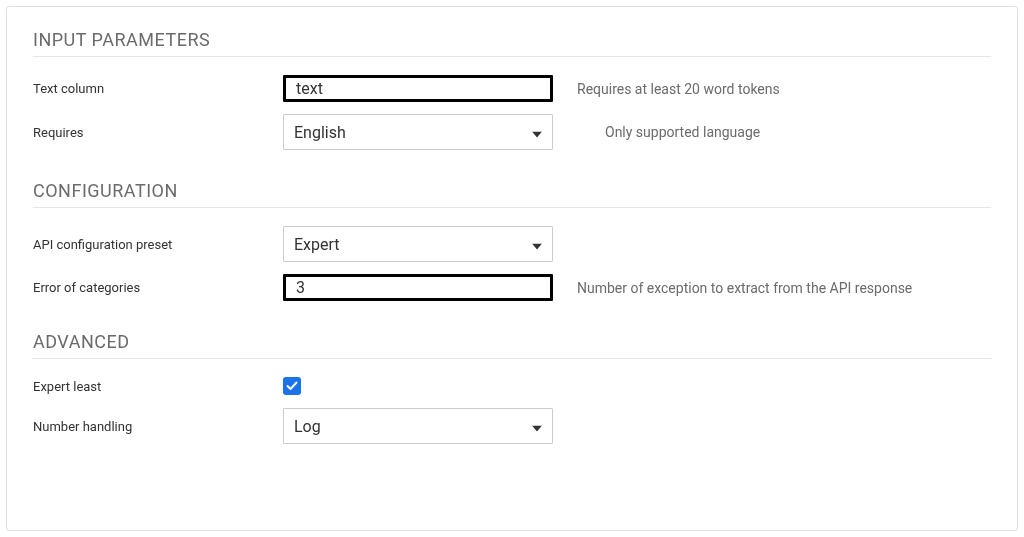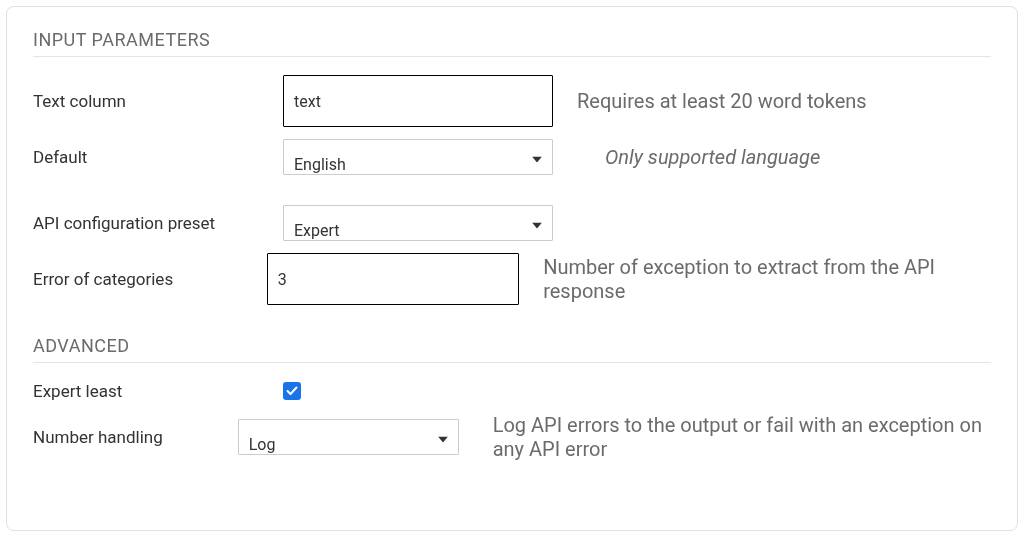--- a/index.html
+++ b/index.html
@@ -7,21 +7,21 @@
       margin: 0;
       padding: 0;
     }
     body {
       font-family: -apple-system, BlinkMacSystemFont, "Segoe UI", Roboto, Helvetica, Arial, sans-serif;
       background: #fff;
       padding: 6px;
     }
     .panel {
       border: 1px solid #e0e0e0;
-      border-radius: 8px;
+      border-radius: 3px;
       padding: 22px 26px 28px 26px;
       width: 1012px;
       height: 525px;
     }
     .section {
       margin-bottom: 30px;
     }
     .section-title {
       font-size: 18px;
       font-weight: 400;
@@ -32,69 +32,68 @@
       border-bottom: 1px solid #e5e5e5;
       margin-bottom: 18px;
     }
     .form-row {
       display: flex;
       align-items: center;
       margin-bottom: 12px;
     }
     .form-label {
       width: 250px;
-      font-size: 17px;
+      font-size: 13px;
       color: #333;
       font-weight: 400;
     }
     .form-control-wrap {
       width: 270px;
       position: relative;
     }
     .form-input {
       width: 100%;
-      height: 52px;
-      border: 1px solid #000000;
+      height: 27px;
+      border: 3px solid #000000;
       background: #fff;
       font-size: 16px;
       color: #333;
       padding: 0 10px;
       font-family: inherit;
       border-radius: 1px;
     }
     .form-select {
       width: 100%;
       height: 36px;
       border: 1px solid #ccc;
       background: #fff;
       font-size: 16px;
       color: #333;
       padding: 0 30px 0 10px;
       font-family: inherit;
       border-radius: 1px;
       cursor: pointer;
       display: flex;
-      align-items: flex-end;
+      align-items: center;
       position: relative;
     }
     .select-caret {
       position: absolute;
       right: 10px;
       top: 50%;
       transform: translateY(-50%);
       pointer-events: none;
     }
     .form-helper {
       margin-left: 24px;
-      font-size: 20px;
+      font-size: 14px;
       color: #6b6b6b;
     }
     .form-helper-indented {
       margin-left: 52px;
-      font-style: italic;
     }
     .checkbox {
       width: 18px;
       height: 18px;
       background: #1a73e8;
       border-radius: 3px;
       display: inline-flex;
       align-items: center;
       justify-content: center;
       cursor: pointer;
@@ -114,36 +113,37 @@
 
     <div class="form-row">
       <div class="form-label">Text column</div>
       <div class="form-control-wrap">
         <input type="text" class="form-input" value="text" style="">
       </div>
       <div class="form-helper">Requires at least 20 word tokens</div>
     </div>
 
     <div class="form-row">
-      <div class="form-label">Default</div>
+      <div class="form-label">Requires</div>
       <div class="form-control-wrap">
         <div class="form-select">
           <span>English</span>
           <span class="select-caret">
             <svg width="10" height="6" viewBox="0 0 10 6">
                 <path d="M0 0 L5 6 L10 0 Z" fill="#333"></path>
               </svg>
           </span>
         </div>
       </div>
       <div class="form-helper form-helper-indented">Only supported language</div>
     </div>
   </div>
 
   <div class="section">
+    <div class="section-title">CONFIGURATION</div>
 
     <div class="form-row">
       <div class="form-label">API configuration preset</div>
       <div class="form-control-wrap">
         <div class="form-select">
           <span>Expert</span>
           <span class="select-caret">
             <svg width="10" height="6" viewBox="0 0 10 6">
                 <path d="M0 0 L5 6 L10 0 Z" fill="#333"></path>
               </svg>
@@ -180,17 +180,16 @@
       <div class="form-control-wrap">
         <div class="form-select">
           <span>Log</span>
           <span class="select-caret">
             <svg width="10" height="6" viewBox="0 0 10 6">
                 <path d="M0 0 L5 6 L10 0 Z" fill="#333"></path>
               </svg>
           </span>
         </div>
       </div>
-      <div class="form-helper" style="margin-left:34px;">Log API errors to the output or fail with an exception on any API error</div>
     </div>
   </div>
 
 </div>
 
 </body></html>

